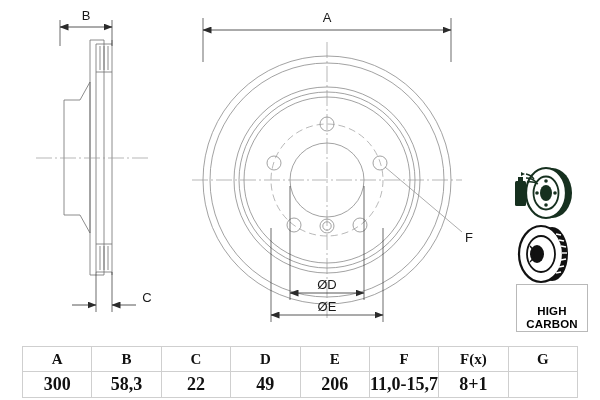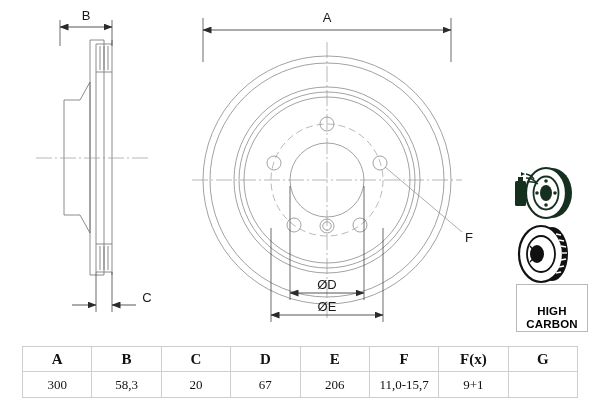--- a/index.html
+++ b/index.html
@@ -29,21 +29,21 @@
     border-collapse:collapse;table-layout:fixed;
   }
   table.specs th, table.specs td{
     border:1px solid #cfcfcf;
     text-align:center;
     font-family:"Liberation Serif", serif;
     color:#111;
     padding:0;
   }
   table.specs th{height:24px;font-size:15px;font-weight:bold;}
-  table.specs td{height:25px;font-size:13px;font-weight:normal;}
+  table.specs td{height:25px;font-size:18px;font-weight:bold;}
 </style>
 </head>
 <body>
 
 <div class="stage">
 
   <svg width="600" height="400" viewBox="0 0 600 400">
 
     <defs>
       <marker id="arrIn" markerWidth="9" markerHeight="7" refX="8.5" refY="3.5" orient="auto" markerUnits="userSpaceOnUse">
@@ -216,23 +216,23 @@
         <th>E</th>
         <th>F</th>
         <th>F(x)</th>
         <th>G</th>
       </tr>
     </thead>
     <tbody>
       <tr>
         <td>300</td>
         <td>58,3</td>
-        <td>20</td>
-        <td>67</td>
+        <td>22</td>
+        <td>49</td>
         <td>206</td>
         <td>11,0-15,7</td>
-        <td>9+1</td>
+        <td>8+1</td>
         <td></td>
       </tr>
     </tbody>
   </table>
 
 </div>
 
 </body></html>

